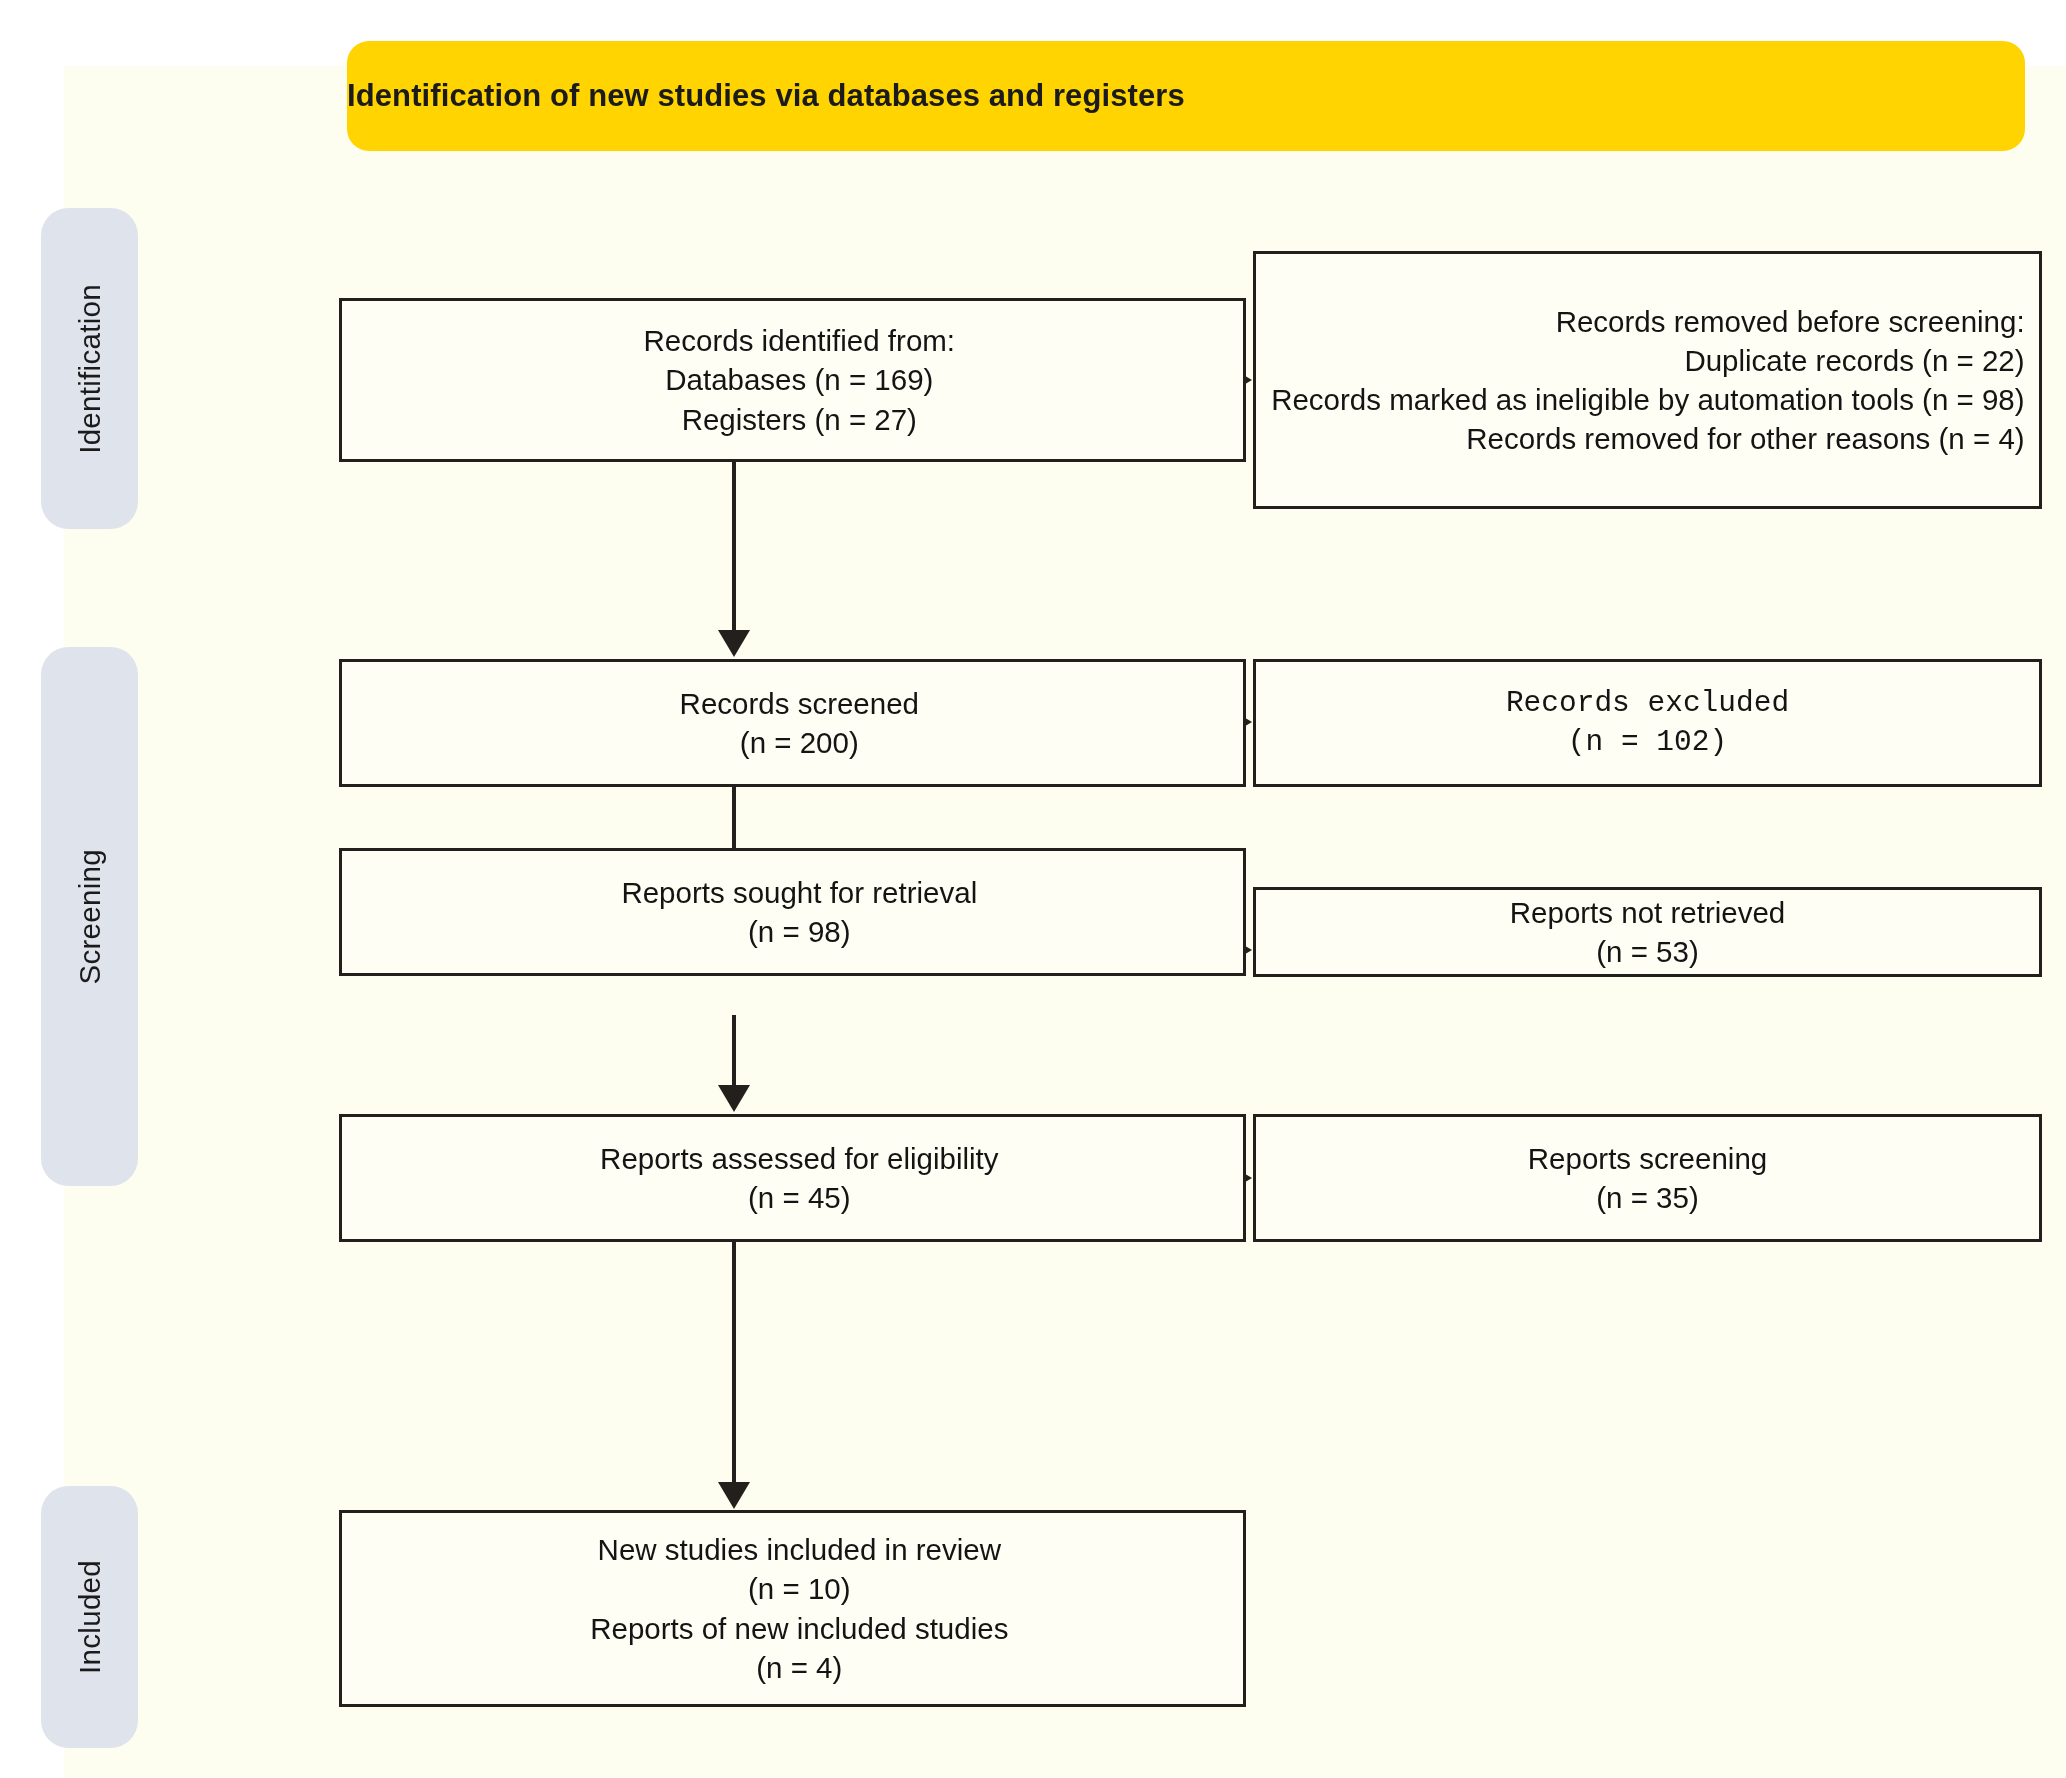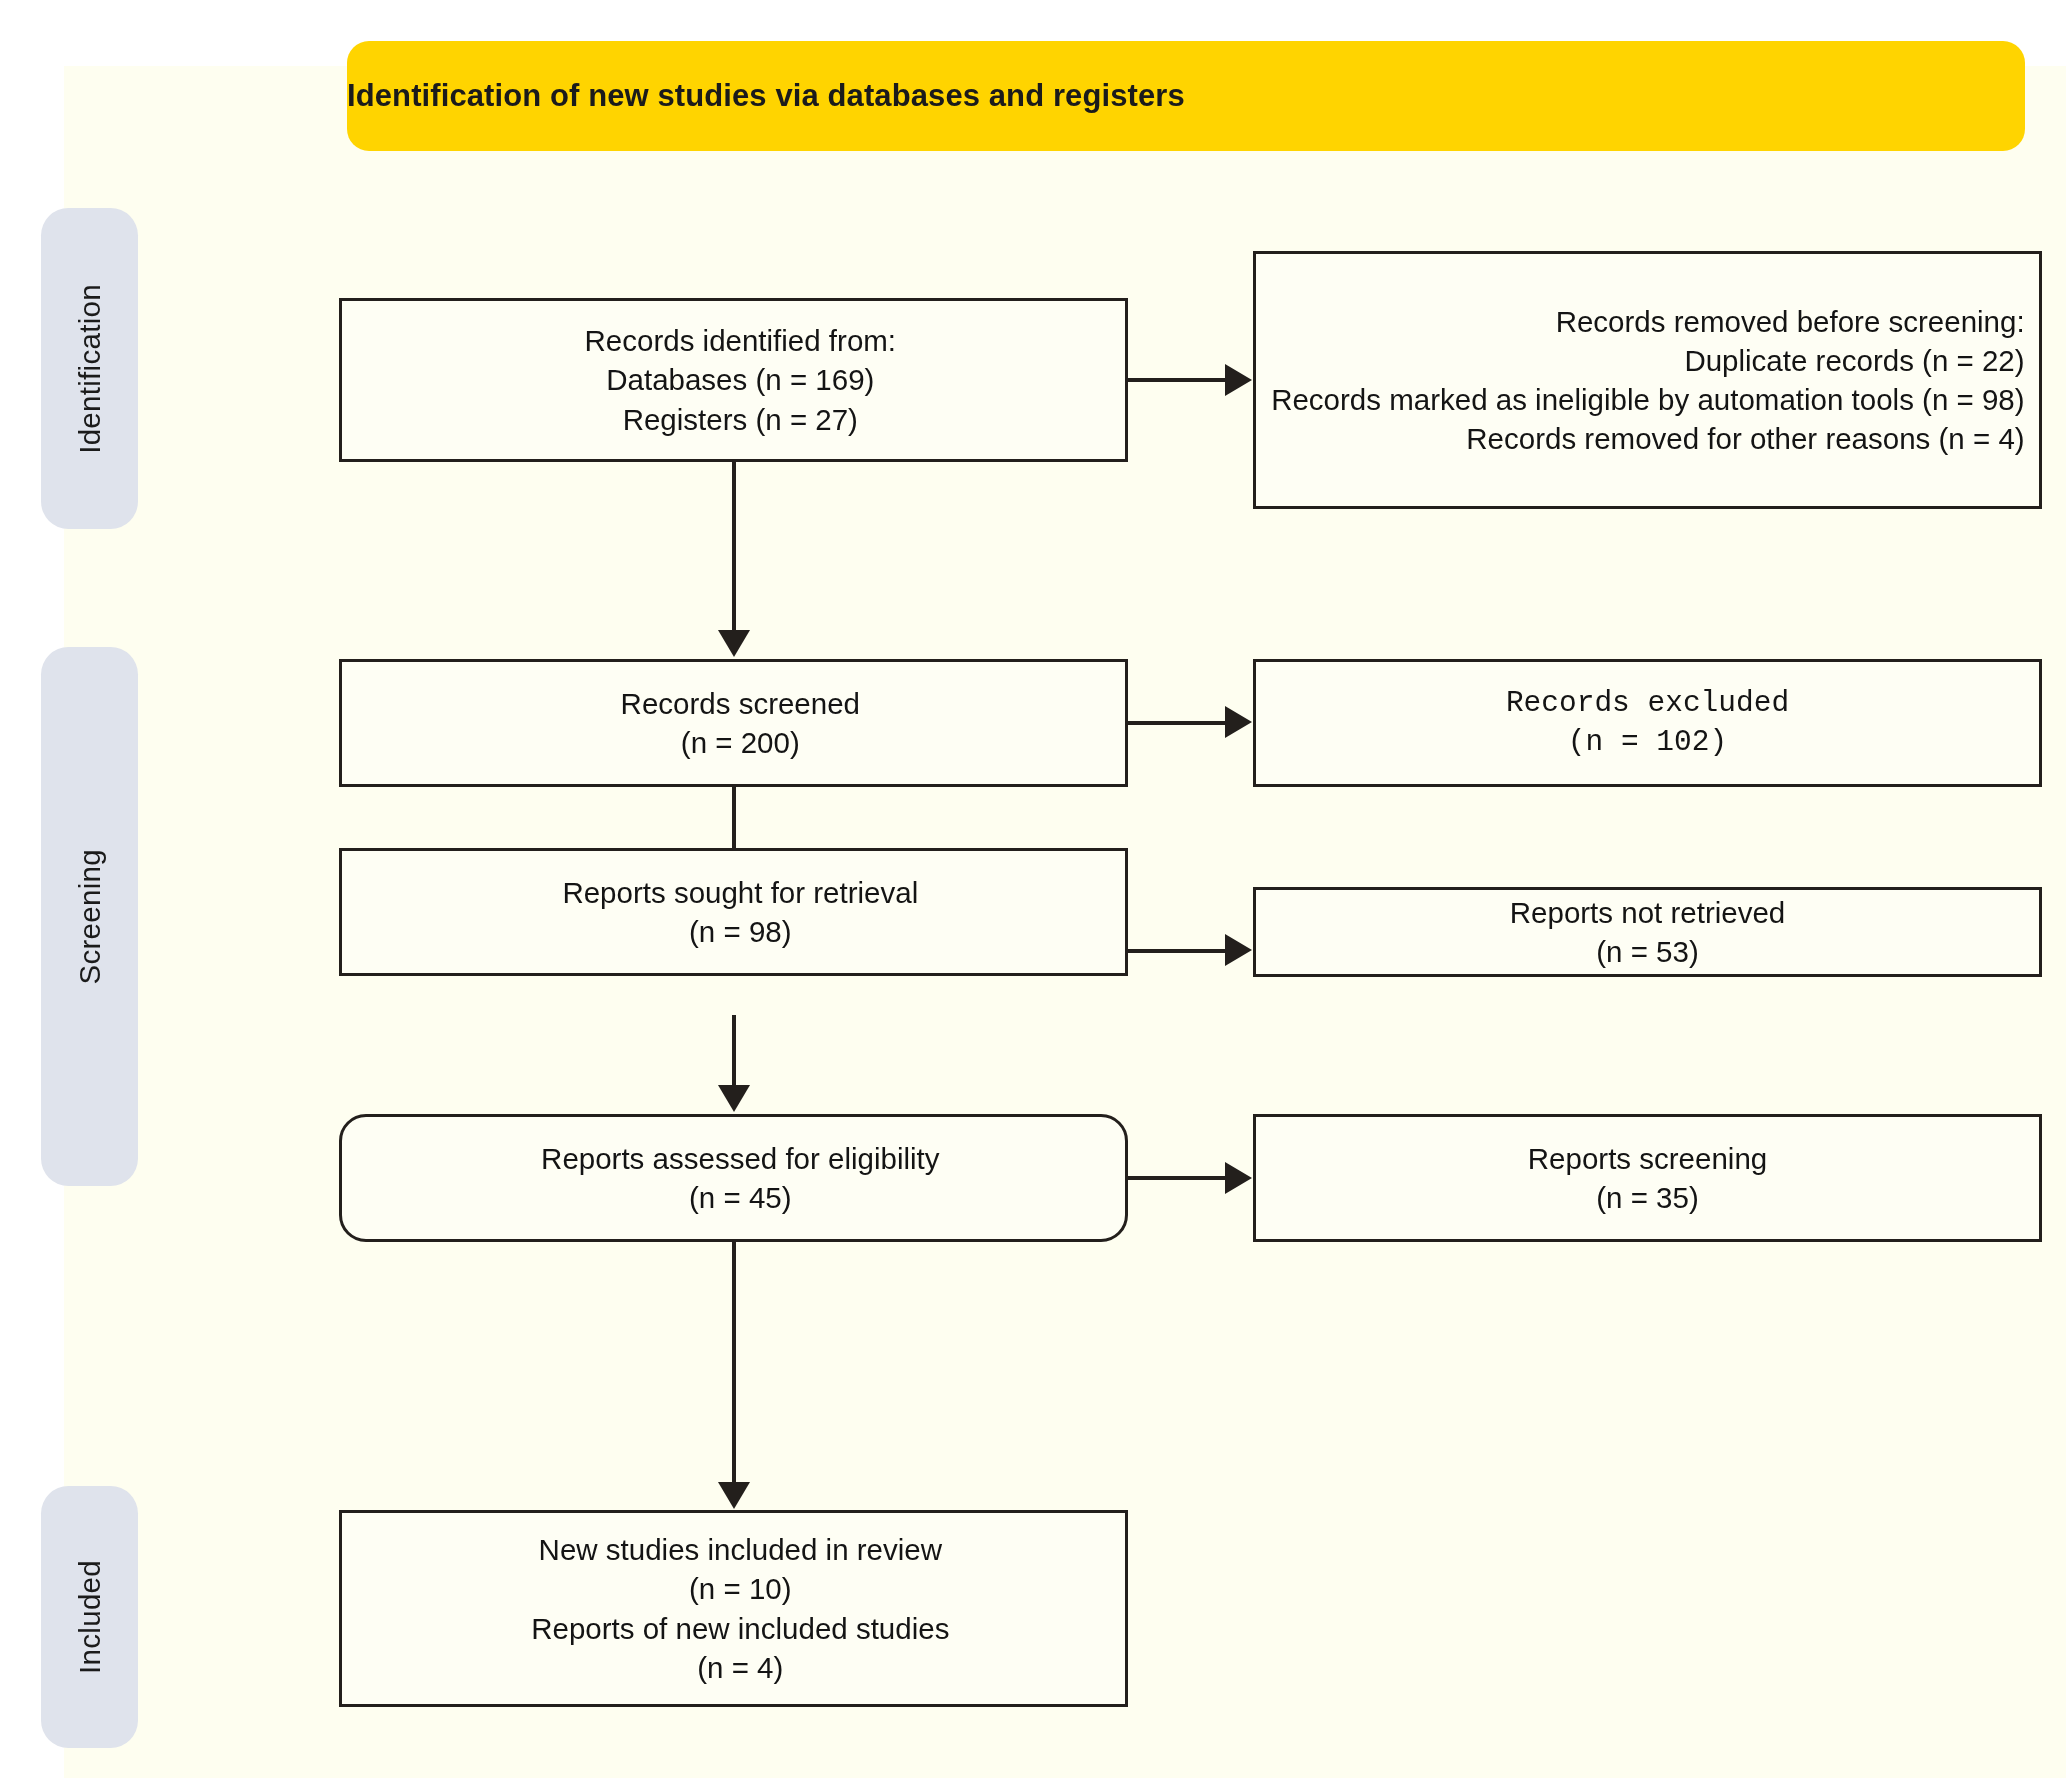--- a/index.html
+++ b/index.html
@@ -85,30 +85,30 @@
   .flow-box .line {
     font-size: 29.5px;
     line-height: 1.33;
     color: #141414;
     text-align: center;
     white-space: nowrap;
   }
   .flow-box.wrap .line { white-space: normal; }
 
   
-  .col-left  { left: 339px;  width: 789px; padding-left: 28px; }
+  .col-left  { left: 339px;  width: 907px; padding-left: 28px; }
   .col-right { left: 1253px; width: 789px; }
 
   #box-identified        { top: 298px;  height: 164px; }
   #box-removed           { top: 251px;  height: 258px; align-items: flex-end; }
   #box-screened          { top: 659px; height: 128px; }
   #box-records-excluded  { top: 659px; height: 128px; font-family: Liberation Mono, monospace; }
   #box-sought            { top: 848px; height: 128px; }
   #box-not-retrieved     { top: 887px; height: 90px; }
-  #box-assessed          { top: 1114px; height: 128px; border-radius: 27px; }
+  #box-assessed          { top: 1114px; height: 128px; }
   #box-reports-excluded  { top: 1114px; height: 128px; }
   #box-included          { top: 1510px; height: 197px; }
   .vline {
     position: absolute;
     width: 3.9px;
     background: #231f1c;
   }
   .hline {
     position: absolute;
     height: 3.9px;

